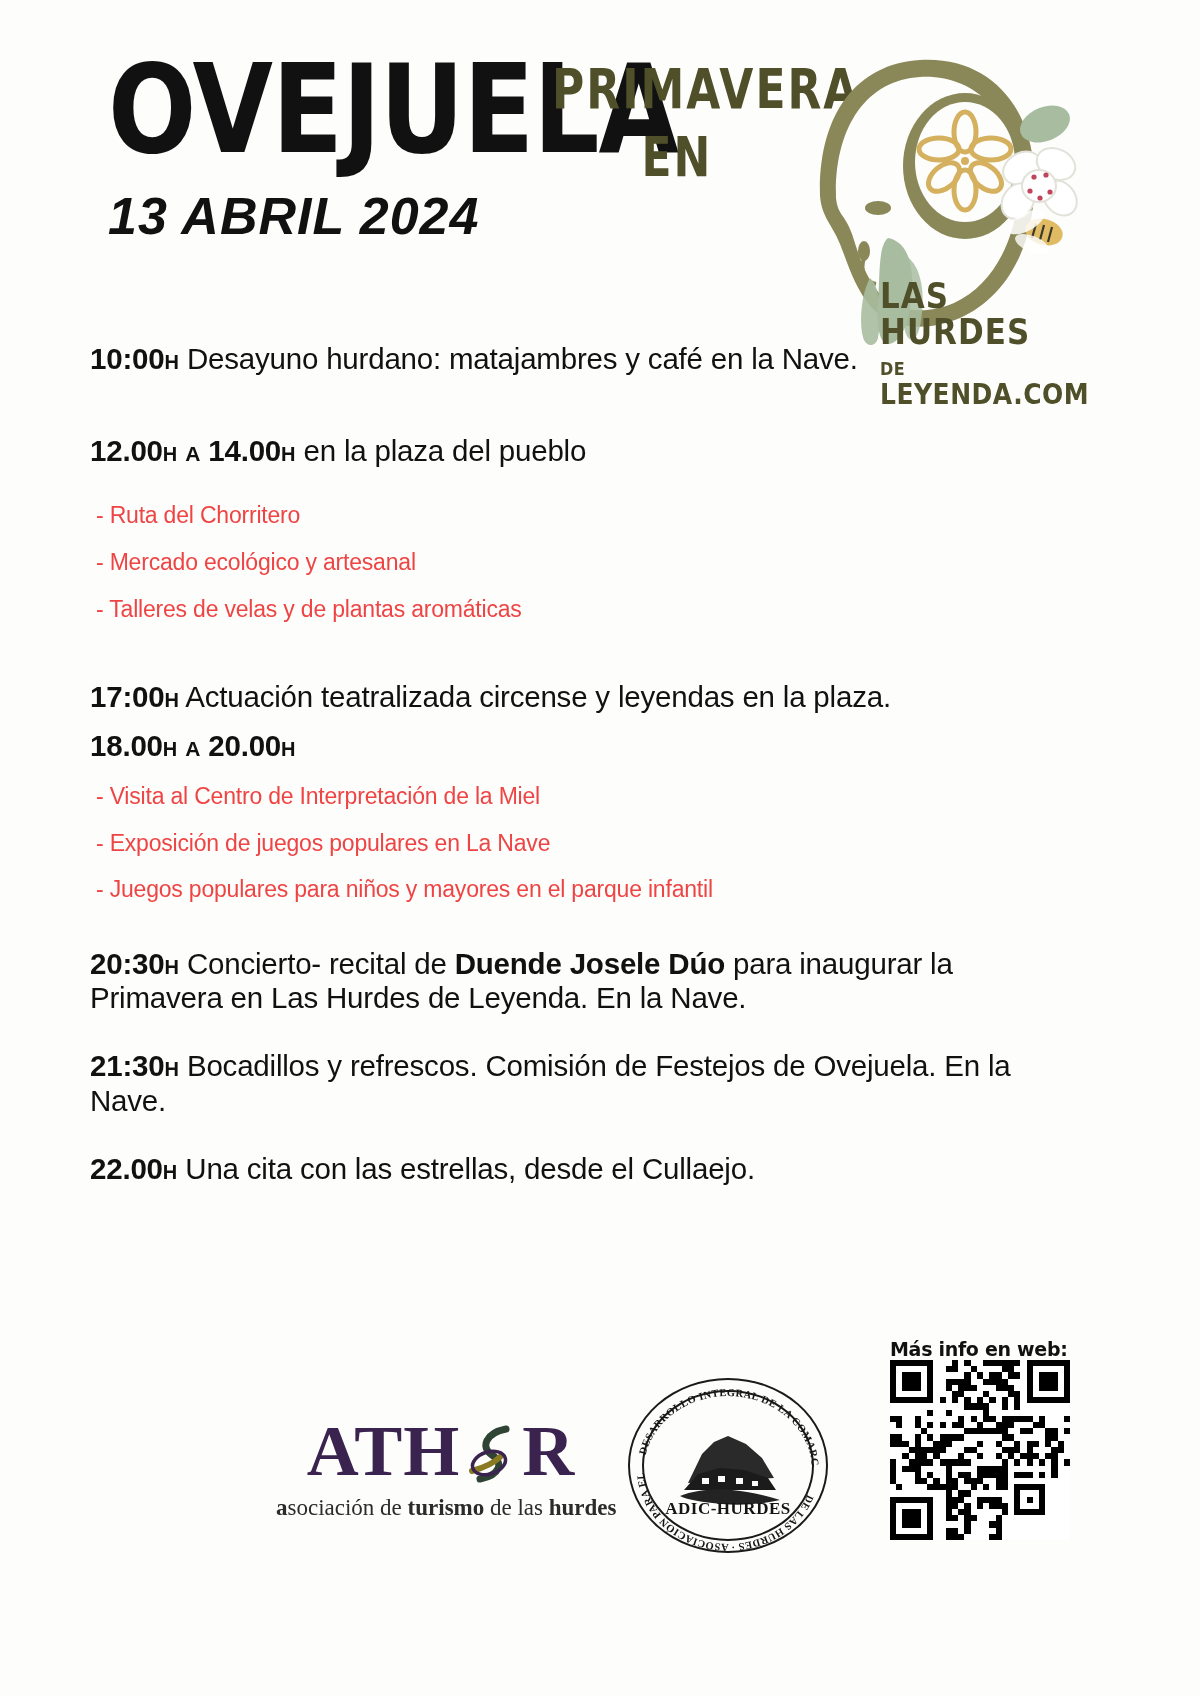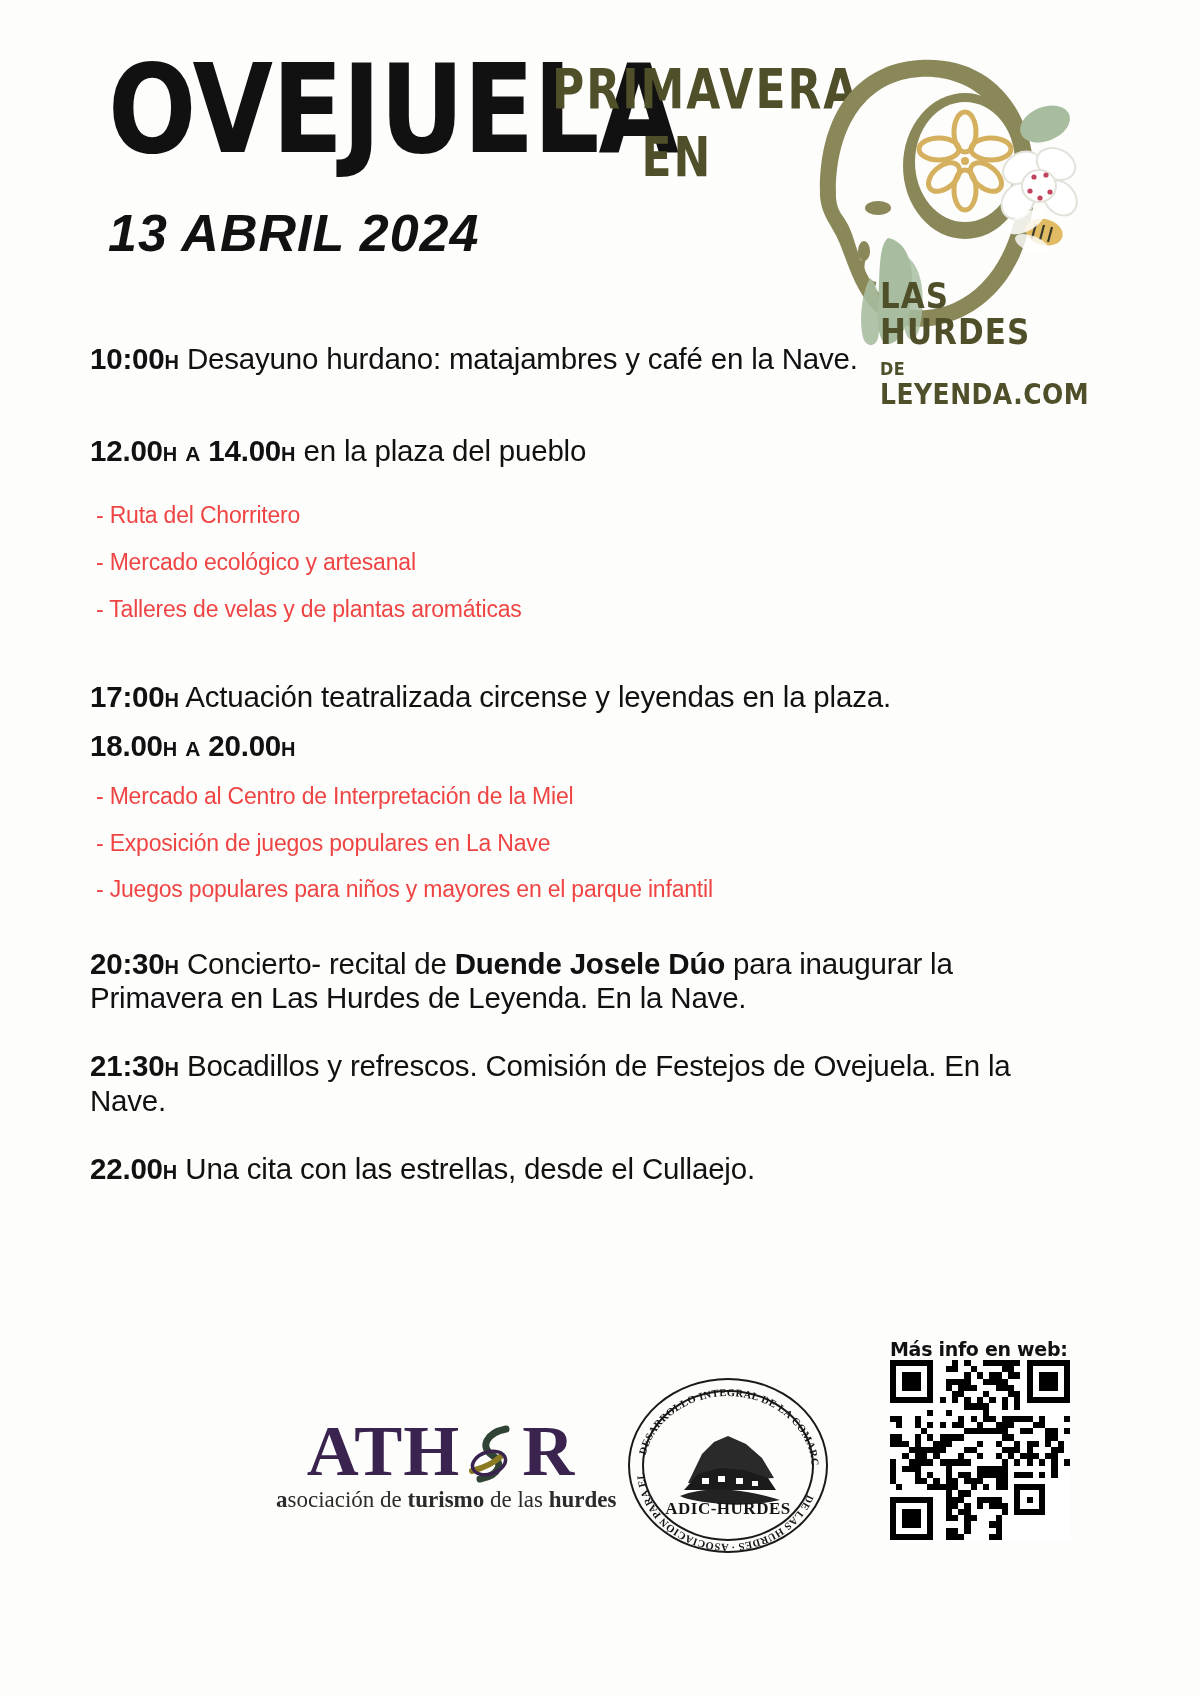--- a/index.html
+++ b/index.html
@@ -39,21 +39,21 @@
     font-weight: 700;
     font-size: 104px;
     line-height: 0.95;
     letter-spacing: -1px;
     color: #111111;
     transform: scaleY(1.18) scaleX(1.0);
     transform-origin: left top;
     white-space: nowrap;
   }
   .event-date {
-    margin-top: 52px;
+    margin-top: 35px;
     font-family: "Liberation Sans", sans-serif;
     font-style: italic;
     font-weight: 700;
     font-size: 52px;
     letter-spacing: 1px;
     color: #111111;
     white-space: nowrap;
   }
 
   .primavera-block {
@@ -170,21 +170,21 @@
     display: inline-block;
     width: 62px;
     height: 62px;
     position: relative;
     vertical-align: -10px;
   }
   .athur-sub {
     font-family: "Liberation Serif", serif;
     font-size: 23px;
     color: #2b2b2b;
-    margin-top: 0;
+    margin-top: 8px;
     white-space: nowrap;
   }
   .athur-sub b { font-weight: 700; }
 
   .adic-seal {
     position: absolute;
     left: 628px;
     top: 48px;
     width: 200px;
     height: 175px;
@@ -356,21 +356,21 @@
     </div>
 
     <div class="gap-s"></div>
 
     <div class="entry">
       <b>18.00</b><span class="hsuf">H</span> <span class="conj">A</span> <b>20.00</b><span class="hsuf">H</span>
     </div>
 
     <div class="bullet-gap"></div>
 
-    <div class="bullet">- Mercado al Centro de Interpretación de la Miel</div>
+    <div class="bullet">- Visita al Centro de Interpretación de la Miel</div>
     <div class="bullet-gap"></div>
     <div class="bullet">- Exposición de juegos populares en La Nave</div>
     <div class="bullet-gap"></div>
     <div class="bullet">- Juegos populares para niños y mayores en el parque infantil</div>
 
     <div class="gap-l"></div>
 
     <div class="entry">
       <b>20:30</b><span class="hsuf">H</span><span> Concierto- recital de </span><b>Duende Josele Dúo</b><span> para inaugurar la Primavera en Las Hurdes de Leyenda. En la Nave.</span>
     </div>

